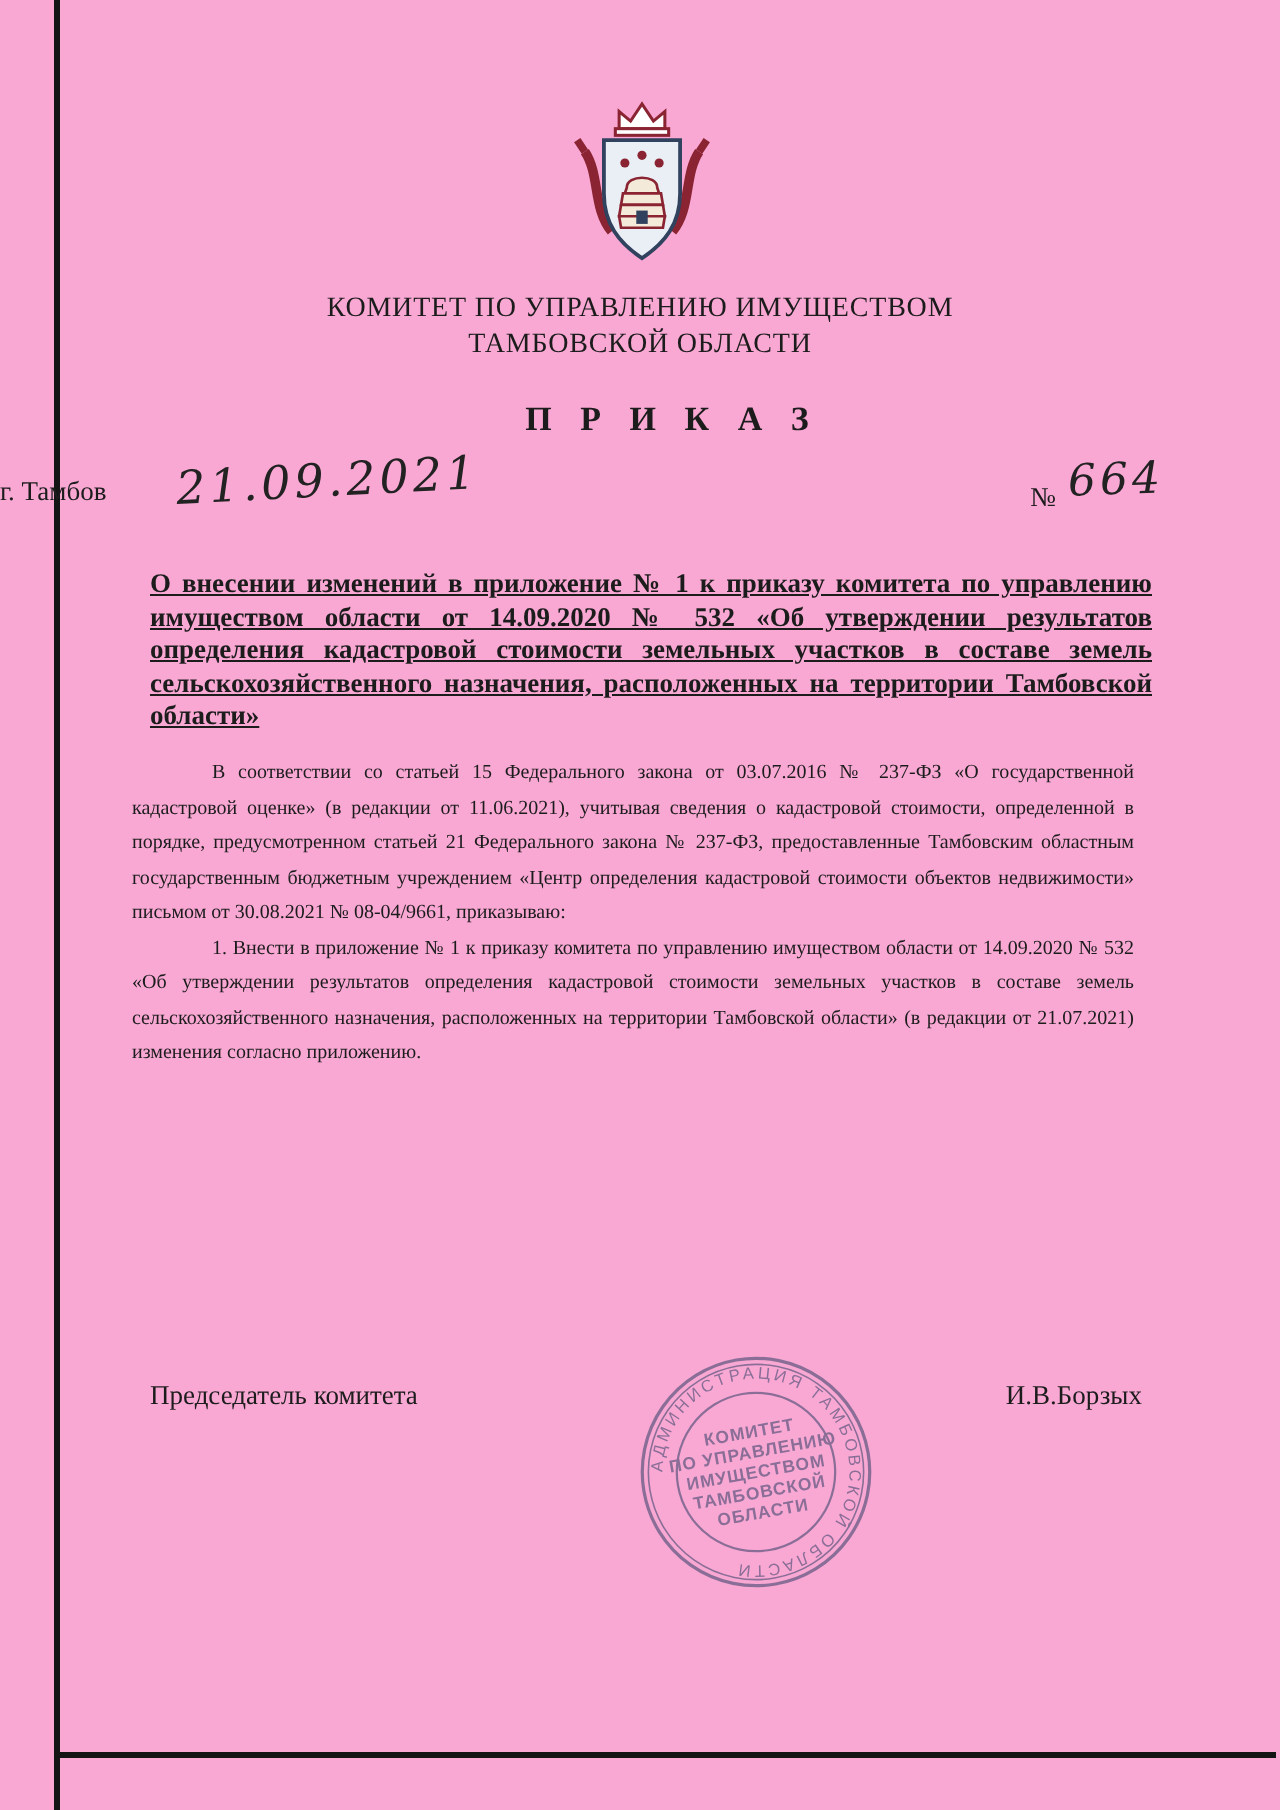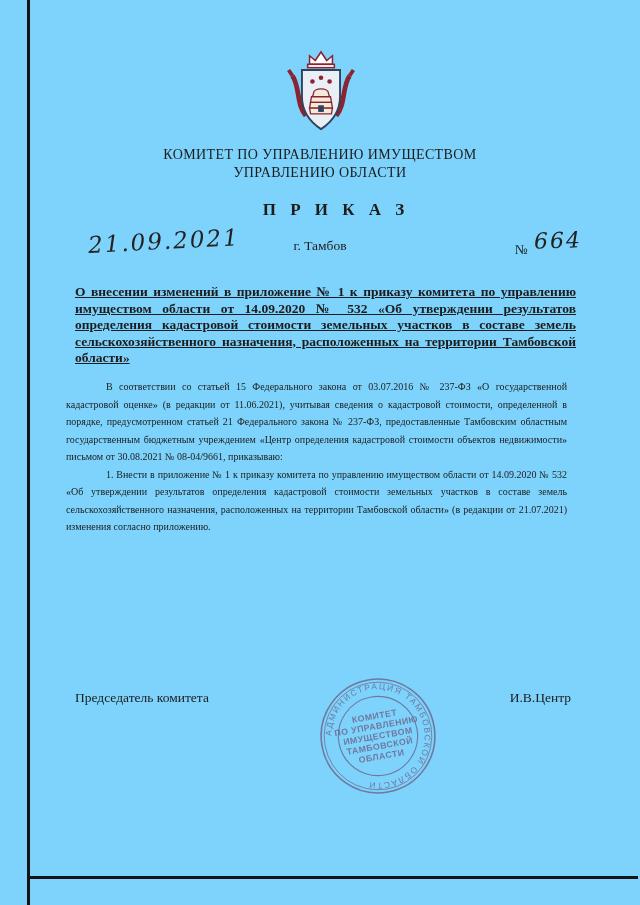--- a/index.html
+++ b/index.html
@@ -1,18 +1,18 @@
 <!DOCTYPE html>
 <html><head>
 <meta charset="utf-8">
 <style>
   * { margin:0; padding:0; box-sizing:border-box; }
   html,body { width:640px; height:905px; background:#e8e8e8; }
   .page {
-    position:relative; width:640px; height:905px; background:#7dd3fc;
+    position:relative; width:640px; height:905px; background:#f9a8d4;
     font-family:"Liberation Serif", serif; color:#1c1c1c; overflow:hidden;
   }
   
   .scan-line-left { position:absolute; left:27px; top:0; width:3px; height:905px; background:#141414; }
   .scan-line-bottom { position:absolute; left:27px; top:876px; width:611px; height:3px; background:#141414; }
 
   .emblem { position:absolute; left:281px; top:46px; width:80px; height:90px; }
 
   .org-name {
     position:absolute; left:0; right:0; top:146px; text-align:center;
@@ -24,21 +24,21 @@
   }
   .meta-row { position:absolute; left:0; right:0; top:226px; height:40px; }
   .handwritten {
     font-family:"DejaVu Serif", serif; font-style:italic;
     letter-spacing:2px; color:#222;
   }
   .date-hw {
     position:absolute; left:88px; top:2px; font-size:23px;
     transform:rotate(-3deg);
   }
-  .city { position:absolute; left:0; right:0; top:12px; text-align:center; font-size:13.5px; }
+  .city { position:absolute; left:0; right:0; top:12px; text-align:left; font-size:13.5px; }
   .num-group { position:absolute; right:58px; top:8px; font-size:13.5px; }
   .num-hw { font-size:22px; position:relative; top:-6px; margin-left:6px; transform:rotate(-2deg); display:inline-block; }
 
   .subject {
     position:absolute; left:75px; top:284px; width:501px;
     font-weight:bold; font-size:13.5px; line-height:16.5px; text-align:justify;text-decoration:underline;
   }
   .body-block {
     position:absolute; left:66px; top:378px; width:501px;
     font-size:10px; line-height:17.5px; text-align:justify;
@@ -88,21 +88,21 @@
         <path d="M32 52 H52 L53 58 H31 Z"></path>
         <path d="M31 58 H53 L54 64 H30 Z"></path>
         <path d="M30 64 H54 L53 70 H31 Z"></path>
       </g>
       <rect x="39" y="61" width="6" height="7" fill="#31425e"></rect>
     </svg>
   </div>
 
   <div class="org-name">
     <div>КОМИТЕТ ПО УПРАВЛЕНИЮ ИМУЩЕСТВОМ</div>
-    <div>УПРАВЛЕНИЮ ОБЛАСТИ</div>
+    <div>ТАМБОВСКОЙ ОБЛАСТИ</div>
   </div>
 
   <div class="doc-type">П Р И К А З</div>
 
   <div class="meta-row">
     <span class="handwritten date-hw">21.09.2021</span>
     <span class="city">г. Тамбов</span>
     <span class="num-group">
       <span>№</span><span class="handwritten num-hw">664</span>
     </span>
@@ -110,21 +110,21 @@
 
   <p class="subject">О внесении изменений в приложение № 1 к приказу комитета по управлению имуществом области от 14.09.2020 № 532 «Об утверждении результатов определения кадастровой стоимости земельных участков в составе земель сельскохозяйственного назначения, расположенных на территории Тамбовской области»</p>
 
   <div class="body-block">
     <p>В соответствии со статьей 15 Федерального закона от 03.07.2016 № 237-ФЗ «О государственной кадастровой оценке» (в редакции от 11.06.2021), учитывая сведения о кадастровой стоимости, определенной в порядке, предусмотренном статьей 21 Федерального закона № 237-ФЗ, предоставленные Тамбовским областным государственным бюджетным учреждением «Центр определения кадастровой стоимости объектов недвижимости» письмом от 30.08.2021 № 08-04/9661, приказываю:</p>
     <p>1. Внести в приложение № 1 к приказу комитета по управлению имуществом области от 14.09.2020 № 532 «Об утверждении результатов определения кадастровой стоимости земельных участков в составе земель сельскохозяйственного назначения, расположенных на территории Тамбовской области» (в редакции от 21.07.2021) изменения согласно приложению.</p>
   </div>
 
   <div class="signature-row">
     <span class="sig-title">Председатель комитета</span>
-    <span class="sig-name">И.В.Центр</span>
+    <span class="sig-name">И.В.Борзых</span>
   </div>
 
   <svg class="stamp" viewBox="0 0 130 130">
     <circle cx="65" cy="65" r="56" fill="none" stroke="#6d5f86" stroke-width="1.6"></circle>
     <circle cx="65" cy="65" r="53" fill="none" stroke="#6d5f86" stroke-width="0.8"></circle>
     <circle cx="65" cy="65" r="39" fill="none" stroke="#6d5f86" stroke-width="1.1"></circle>
     <path id="ringPath" d="M 65,65 m -46,0 a 46,46 0 1 1 92,0 a 46,46 0 1 1 -92,0" fill="none"></path>
     <text class="ring-text">
       <textPath href="#ringPath" startOffset="8">АДМИНИСТРАЦИЯ ТАМБОВСКОЙ ОБЛАСТИ</textPath>
     </text>

